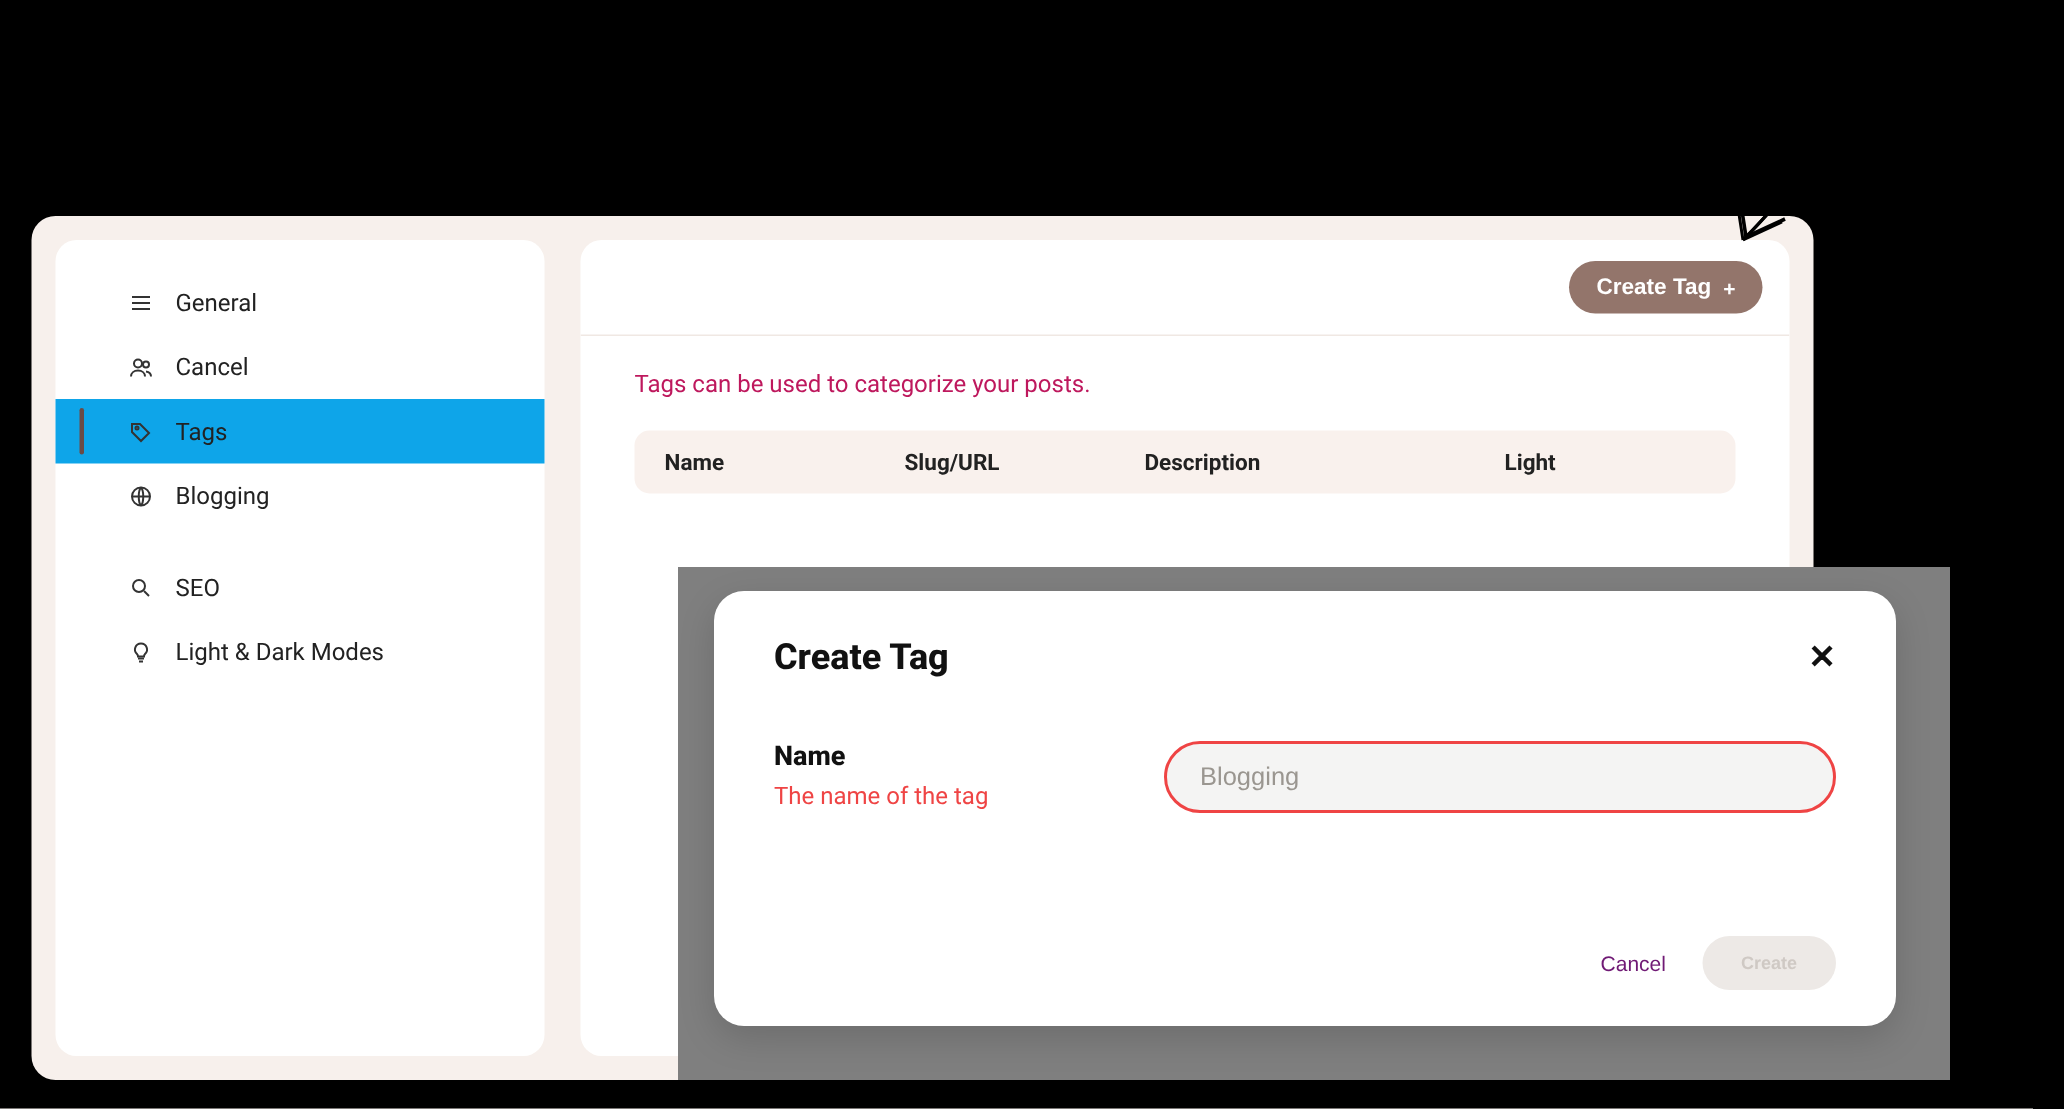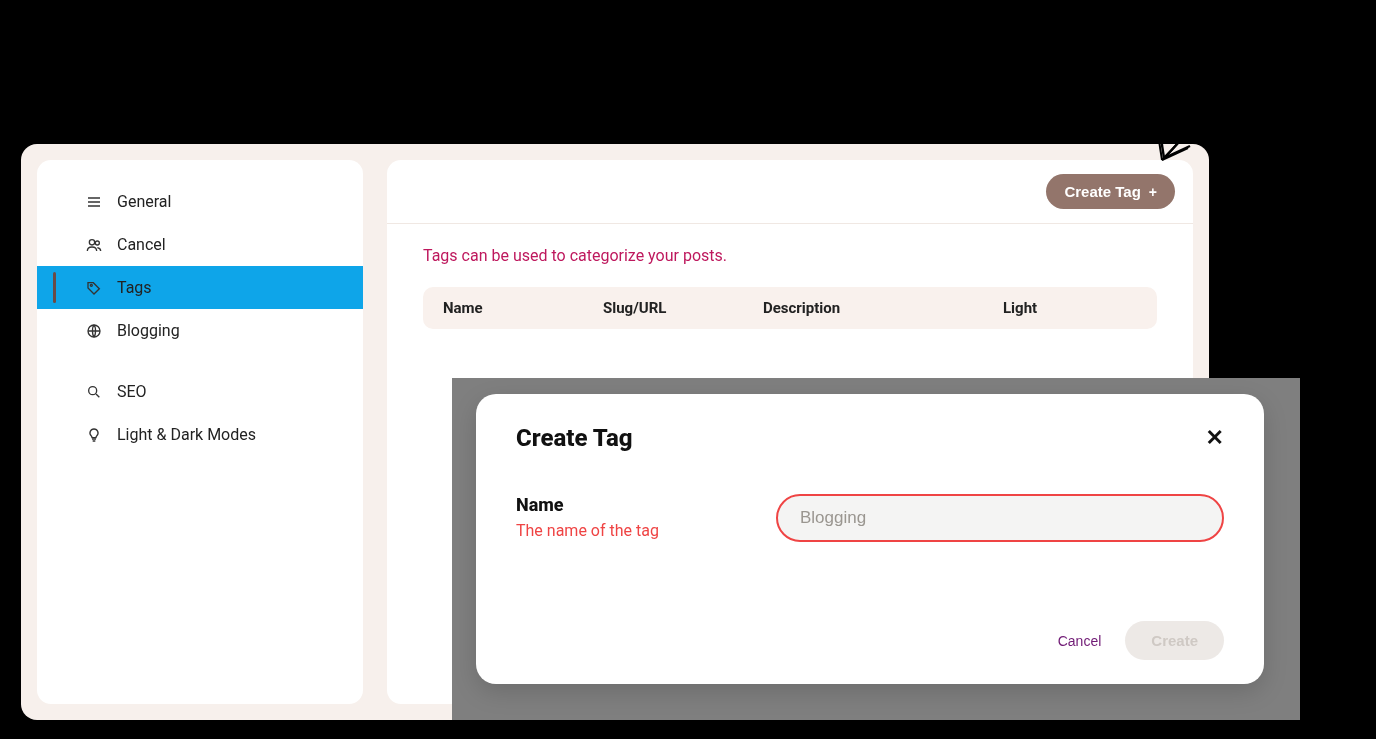--- a/index.html
+++ b/index.html
@@ -182,21 +182,21 @@
     background: none; border: none;
     font-size: 14px; font-weight: 400; color:#701a75;
     cursor: pointer;
   }
   .create-btn {
     background: #ede9e6;
     color: #cfc9c4;
     border: none;
     border-radius: 22px;
     padding: 11px 26px;
-    font-size: 15px;
+    font-size: 12px;
     font-weight: 700;
   }
   
   .arrow-annotation {
     position: absolute;
     left: 1140px;
     top: -4px;
     width: 240px;
     height: 180px;
     z-index: 200;

